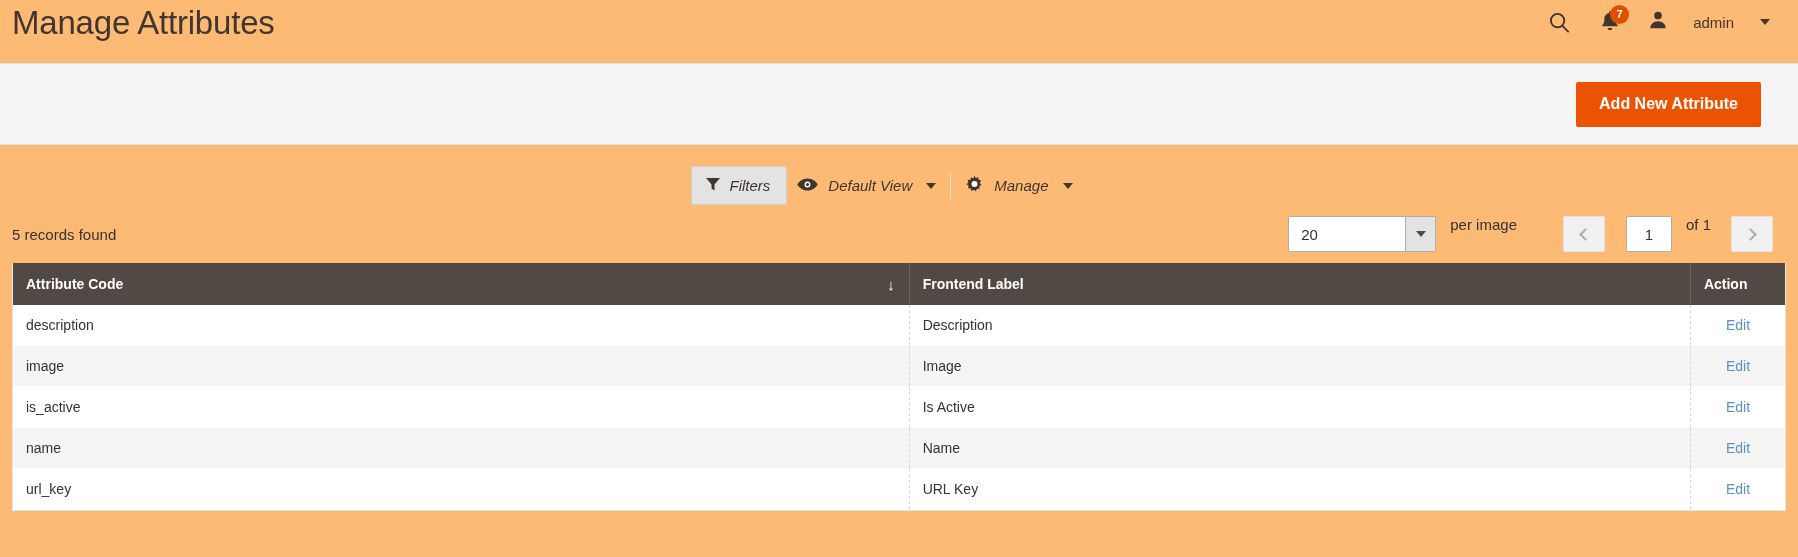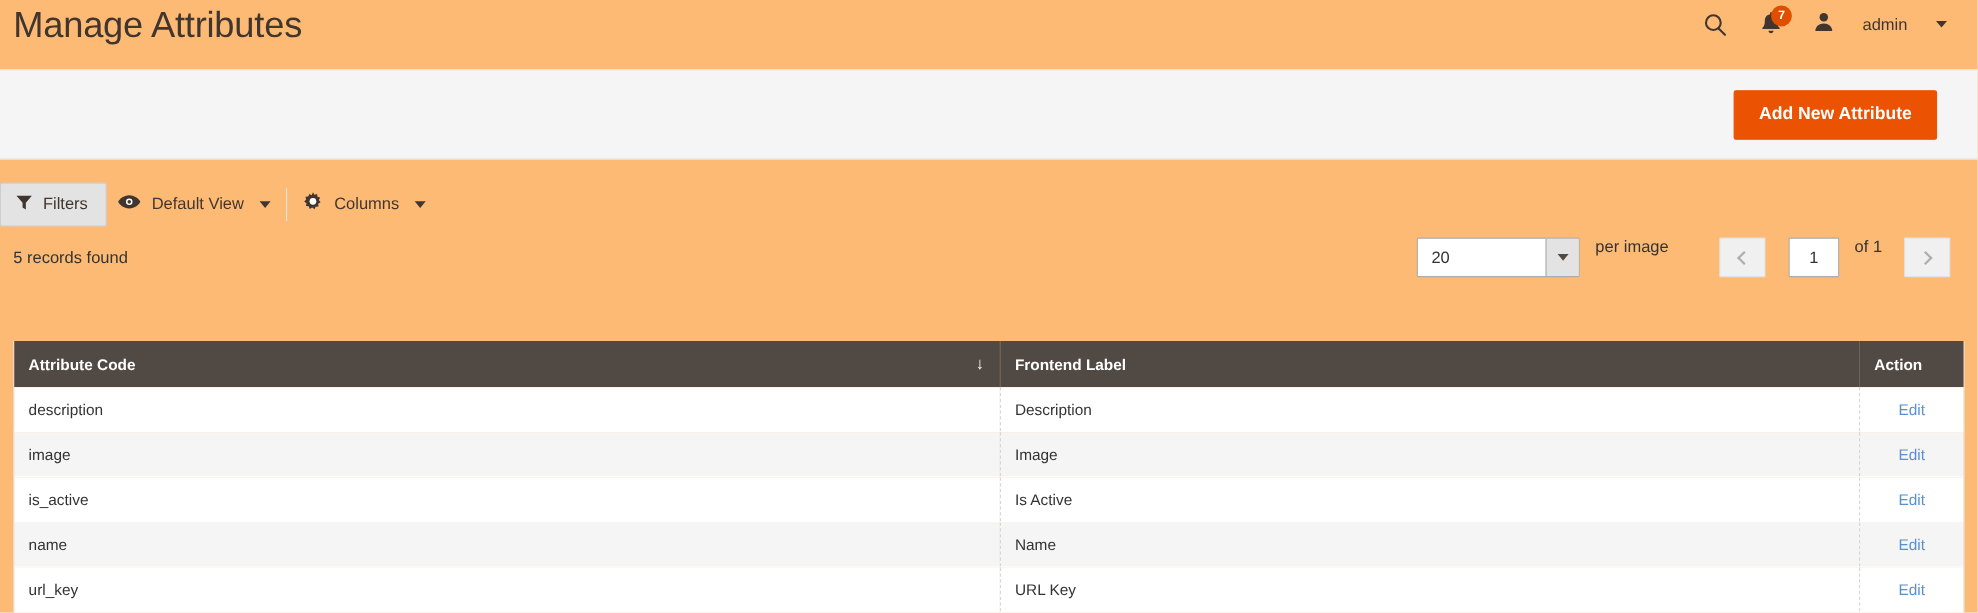--- a/index.html
+++ b/index.html
@@ -94,23 +94,24 @@
     padding: 13px 22px 14px;
     cursor: pointer;
     line-height: 1;
     font-family: "Liberation Sans", sans-serif;
   }
 
   
   .grid-toolbar {
     display: flex;
     align-items: center;
-    justify-content: flex-start;
+    justify-content: center;
     padding: 21px 25px 0 0;
     height: 60px;
+    font-style: italic;
   }
   .filters-btn {
     display: flex;
     align-items: center;
     gap: 9px;
     background: #e3e3e3;
     border: 1px solid #cfcfcf;
     border-radius: 2px;
     padding: 9px 16px 9px 13px;
     cursor: pointer;
@@ -219,21 +220,20 @@
     padding: 0;
   }
   .pg-of { font-size: 15px; color: #333; margin-left: 14px; }
 
   
   .grid-wrap { padding: 0 12px; }
   table.data-grid {
     width: 100%;
     border-collapse: collapse;
     table-layout: fixed;
-    margin-top: 47px;
   }
   table.data-grid thead th {
     background: #514943;
     color: #ffffff;
     font-size: 14px;
     font-weight: bold;
     text-align: left;
     padding: 13px 0 13px 13px;
     height: 42px;
     border-right: 1px solid #6e6257;
@@ -353,21 +353,21 @@
 
     <div class="tb-sep"></div>
 
     <div class="tb-item">
       <span>
         <svg width="19" height="19" viewBox="0 0 20 20">
           <path d="M10 0.8l1.4 2.3 2.6-.7.3 2.7 2.6.8-1.3 2.4 1.7 2.1-2.3 1.4.3 2.7-2.7.1-1.1 2.5-2.2-1.6-2.4 1.3-.9-2.5-2.7-.4.5-2.6-2.2-1.6 1.9-1.9-.7-2.6 2.7-.3 1-2.5 2.3 1.2z" fill="#41362f"></path>
           <circle cx="10" cy="9.5" r="3.2" fill="#ffffff"></circle>
         </svg>
       </span>
-      <span>Columns</span>
+      <span>Manage</span>
       <span class="tb-caret"></span>
     </div>
 
   </div>
 
   <div class="grid-head">
     <div class="records-found">5 records found</div>
 
     <div class="pager">
 

